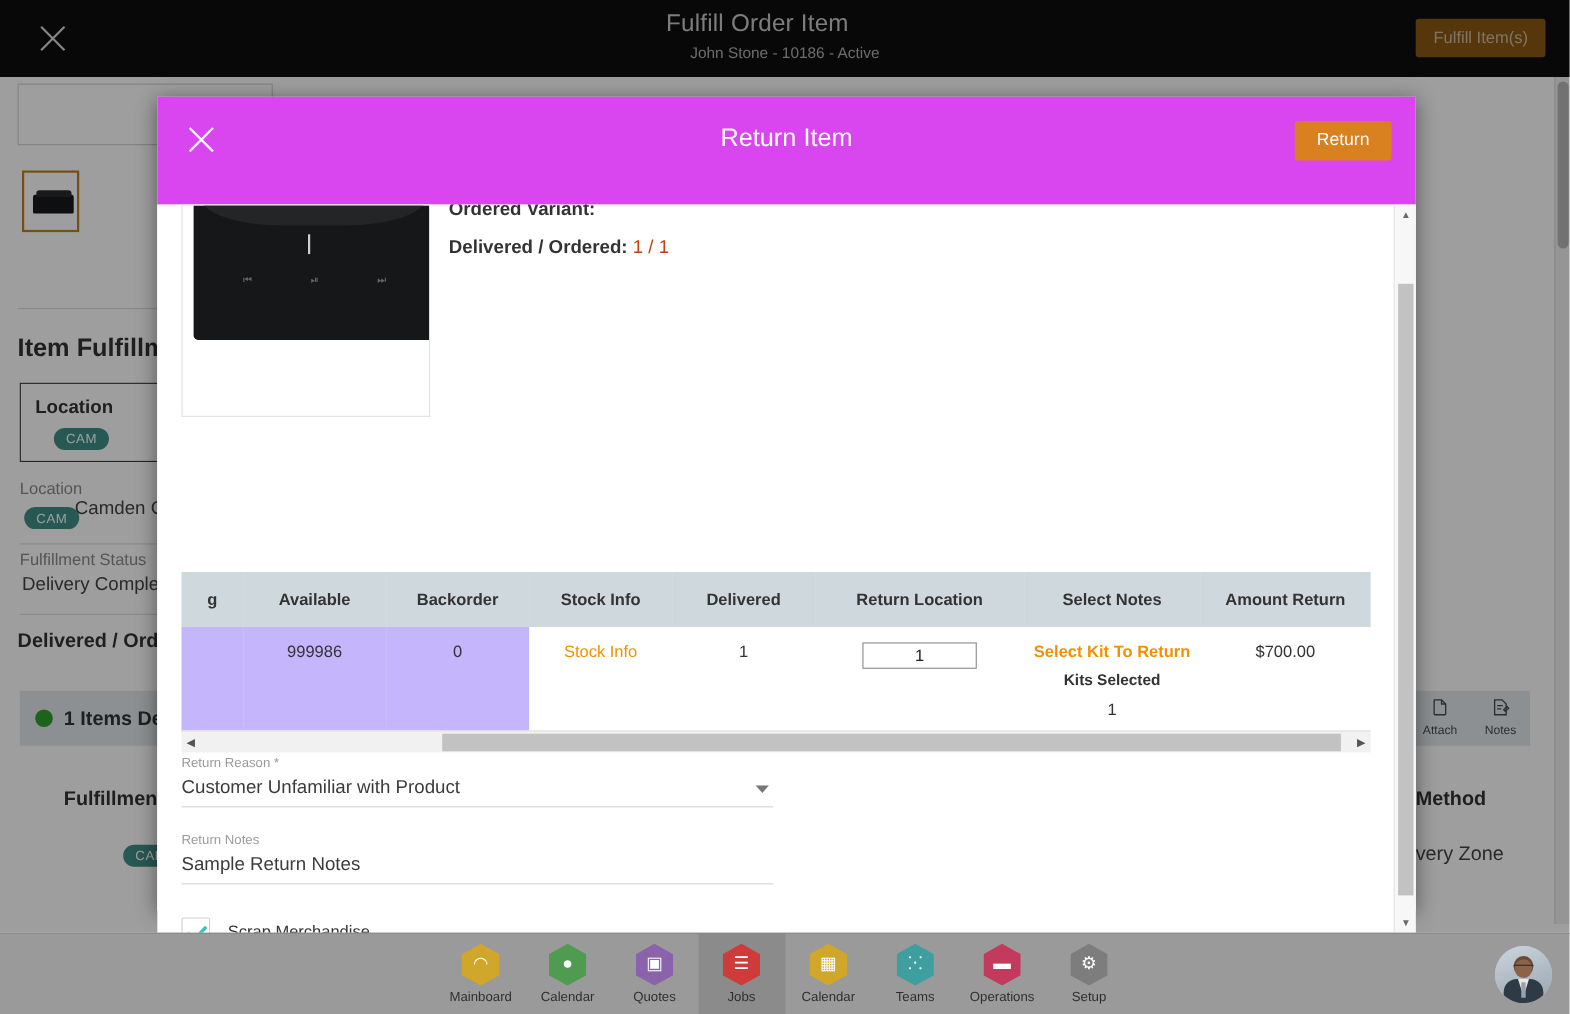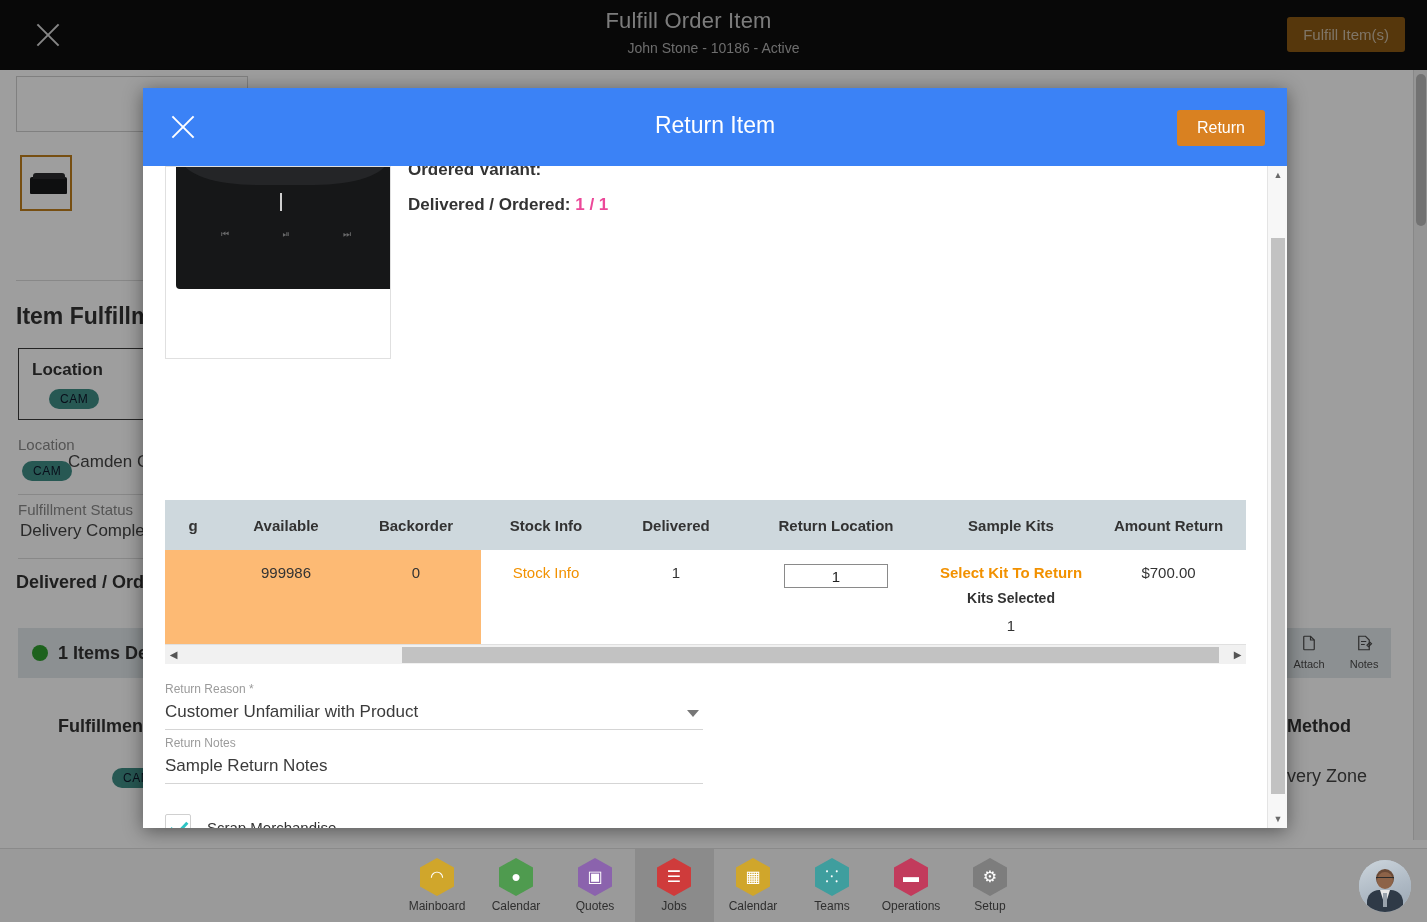--- a/index.html
+++ b/index.html
@@ -63,21 +63,21 @@
   .bg-h1 {
     position: absolute; left: 16px; top: 303px; font-size: 23px; font-weight: bold; color: #333;
     white-space: nowrap;
   }
   .bg-loc-box {
     position: absolute; left: 18px; top: 348px; width: 230px; height: 72px;
     border: 1px solid #3a3a3a; background: #fff;
   }
   .bg-loc-box .lbl { position: absolute; left: 13px; top: 11px; font-size: 17px; font-weight: bold; color: #333; }
   .pill {
-    display: inline-block; background: #3f8e87; color: #0f172a;
+    display: inline-block; background: #3f8e87; color: #ffffff;
     border-radius: 11px; padding: 3px 11px; font-size: 12px; letter-spacing: .5px;
   }
   .bg-loc-box .pill { position: absolute; left: 30px; top: 40px; }
 
   .bg-f-label { position: absolute; font-size: 15px; color: #8a8a8a; }
   .bg-f-value { position: absolute; font-size: 17px; color: #444; white-space: nowrap; }
 
   .bg-sep2 { position: absolute; left: 18px; top: 494px; width: 230px; height: 1px; background: #dcdcdc; }
   .bg-sep3 { position: absolute; left: 18px; top: 558px; width: 230px; height: 1px; background: #dcdcdc; }
 
@@ -113,21 +113,21 @@
 
   
   .dim { position: absolute; left: 0; top: 0; width: 1427px; height: 848px; background: rgba(0,0,0,.38); }
 
   
   .modal {
     position: absolute; left: 143px; top: 88px; width: 1144px; height: 740px;
     background: #fff; box-shadow: 0 3px 18px rgba(0,0,0,.45);
   }
   .modal-head {
-    position: relative; height: 78px; background: #3b82f6; color: #fff;
+    position: relative; height: 98px; background: #d946ef; color: #fff;
   }
   .modal-head .close-x { position: absolute; left: 25px; top: 24px; width: 30px; height: 30px; cursor: pointer; }
   .modal-head .close-x:before, .modal-head .close-x:after {
     content: ""; position: absolute; left: 0; top: 14px; width: 30px; height: 2px; background: #fff;
   }
   .modal-head .close-x:before { transform: rotate(45deg); }
   .modal-head .close-x:after  { transform: rotate(-45deg); }
   .modal-head .title {
     position: absolute; left: 0; top: 24px; width: 1144px; text-align: center;
     font-size: 23px; color: #fff;
@@ -159,32 +159,32 @@
     display: flex; justify-content: space-between; opacity: .42;
   }
   .prod-img .speaker .btns span { color: #d8d8d8; font-size: 9px; }
 
   .variant-line {
     position: absolute; left: 265px; top: -6px; font-size: 17px; font-weight: bold; color: #333;
   }
   .delivered-line {
     position: absolute; left: 265px; top: 29px; font-size: 17px; font-weight: bold; color: #333;
   }
-  .delivered-line span.v { font-weight: bold; color: #ec4899; }
+  .delivered-line span.v { font-weight: normal; color: #c2410c; }
 
   
   .tbl-wrap { position: absolute; left: 22px; top: 334px; width: 1081px; }
   .tbl { width: 100%; border-collapse: collapse; table-layout: fixed; }
   .tbl thead th {
     background: #ced8dd; color: #333; font-size: 15px; font-weight: bold;
     height: 50px; text-align: center; white-space: nowrap;
   }
   .tbl tbody td { font-size: 15px; color: #333; text-align: center; vertical-align: top; padding-top: 14px; }
   .tbl tbody tr { height: 96px; }
-  td.cell-gray { background: #fdba74; }
+  td.cell-gray { background: #c4b5fd; }
   .qty-input {
     width: 104px; height: 24px; text-align: center; font-size: 15px;
     border: 1px solid #8a8a8a; background: #fff; font-family: "Liberation Sans", sans-serif;
     color: #222;
   }
   .link-orange { color: #f29100; font-weight: bold; cursor: pointer; }
   .link-orange.thin { font-weight: normal; }
   .kits-sel { font-size: 14px; font-weight: bold; color: #333; margin-top: 9px; }
   .kits-num { font-size: 15px; color: #333; margin-top: 11px; }
 
@@ -387,21 +387,21 @@
               <col style="width:155px">
           </colgroup>
           <thead>
             <tr>
               <th>g</th>
               <th>Available</th>
               <th>Backorder</th>
               <th>Stock Info</th>
               <th>Delivered</th>
               <th>Return Location</th>
-              <th>Sample Kits</th>
+              <th>Select Notes</th>
               <th>Amount Return</th>
             </tr>
           </thead>
           <tbody>
             <tr>
               <td class="cell-gray"></td>
               <td class="cell-gray">999986</td>
               <td class="cell-gray">0</td>
               <td>
                 <span class="link-orange thin">Stock Info</span>
@@ -422,21 +422,21 @@
       </div>
 
       <div class="hscroll">
         <div class="arw">◀</div>
         <div class="track">
           <div class="thumb"></div>
         </div>
         <div class="arw">▶</div>
       </div>
 
-      <div class="field" style="left:22px;top:516px">
+      <div class="field" style="left:22px;top:500px">
         <div class="lbl">Return Reason *</div>
         <div class="val">Customer Unfamiliar with Product</div>
         <div class="caret"></div>
       </div>
 
       <div class="field" style="left:22px;top:570px">
         <div class="lbl">Return Notes</div>
         <div class="val">Sample Return Notes</div>
       </div>
 

